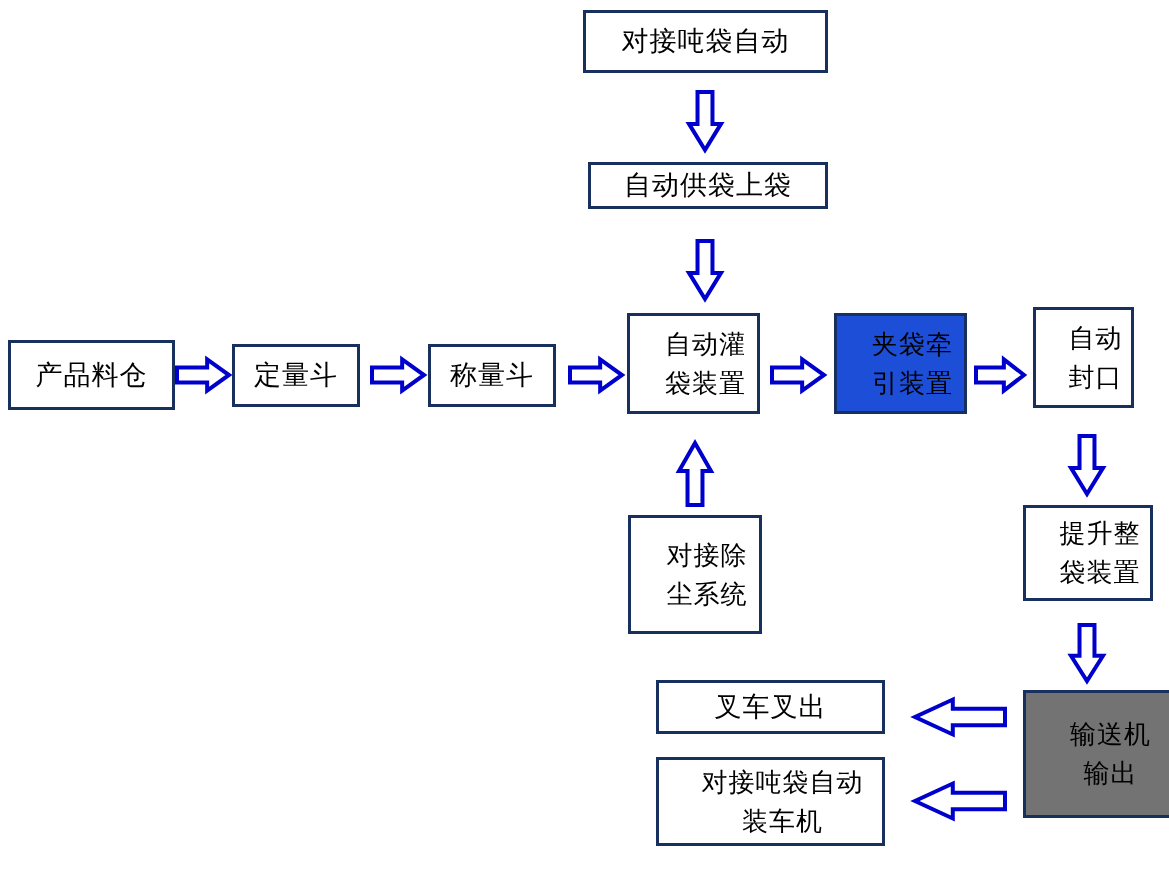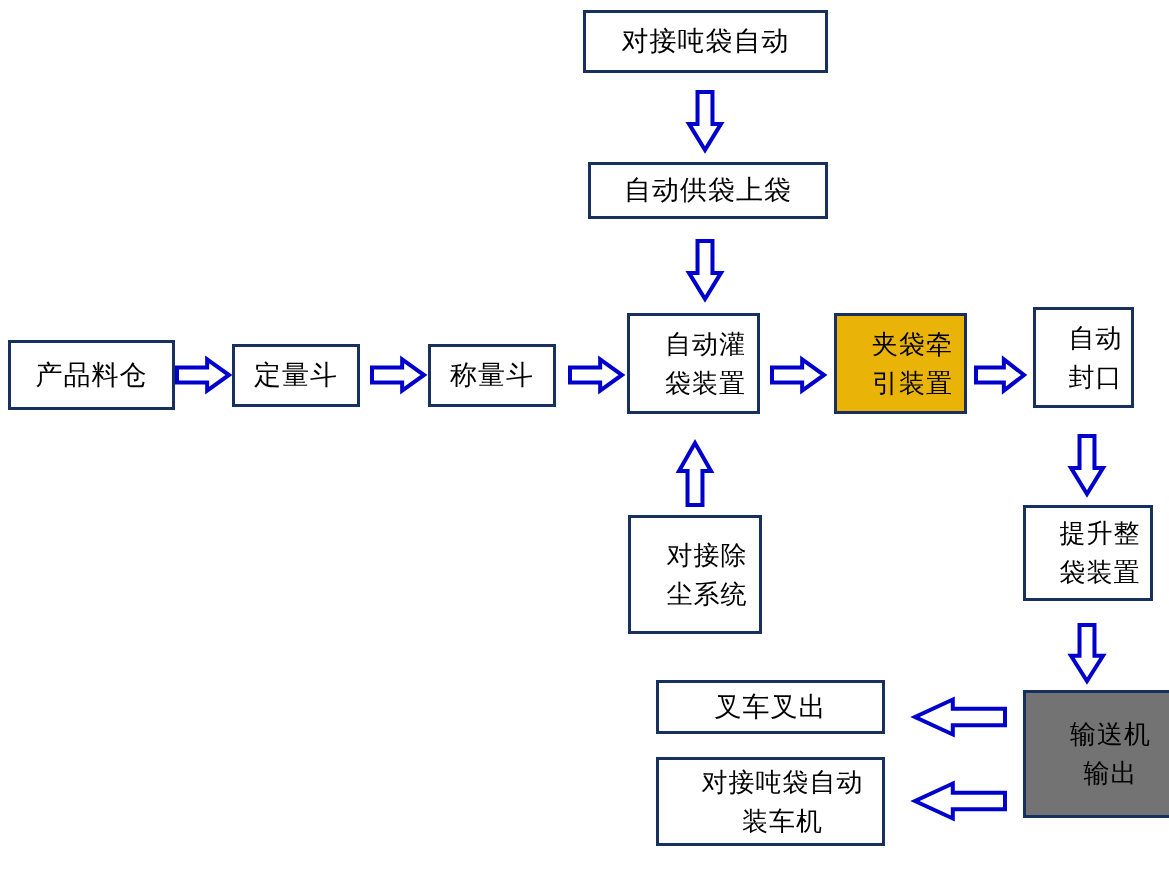--- a/index.html
+++ b/index.html
@@ -42,37 +42,37 @@
   .arrow svg { display: block; overflow: visible; }
 </style>
 </head>
 <body>
 
 <div id="canvas">
   <div id="nodes-layer">
       <div class="node" style="left: 583px; top: 10px; width: 245px; height: 63px; border-color: rgb(24, 48, 94); background: rgb(255, 255, 255);">
         <span class="label" style="color: rgb(0, 0, 0);">对接吨袋自动</span>
       </div>
-      <div class="node" style="left: 588px; top: 162px; width: 240px; height: 57px; border-color: rgb(24, 48, 94); background: rgb(255, 255, 255);">
+      <div class="node" style="left: 588px; top: 162px; width: 240px; height: 47px; border-color: rgb(24, 48, 94); background: rgb(255, 255, 255);">
         <span class="label" style="color: rgb(0, 0, 0);">自动供袋上袋</span>
       </div>
       <div class="node" style="left: 8px; top: 340px; width: 167px; height: 70px; border-color: rgb(24, 48, 94); background: rgb(255, 255, 255);">
         <span class="label" style="color: rgb(0, 0, 0);">产品料仓</span>
       </div>
       <div class="node" style="left: 232px; top: 344px; width: 128px; height: 63px; border-color: rgb(24, 48, 94); background: rgb(255, 255, 255);">
         <span class="label" style="color: rgb(0, 0, 0);">定量斗</span>
       </div>
       <div class="node" style="left: 428px; top: 344px; width: 128px; height: 63px; border-color: rgb(24, 48, 94); background: rgb(255, 255, 255);">
         <span class="label" style="color: rgb(0, 0, 0);">称量斗</span>
       </div>
       <div class="node two-line" style="left: 627px; top: 313px; width: 133px; height: 101px; border-color: rgb(24, 48, 94); background: rgb(255, 255, 255);">
         <span class="label" style="color: rgb(0, 0, 0);">自动灌
 袋装置</span>
       </div>
-      <div class="node two-line" style="left: 834px; top: 313px; width: 133px; height: 101px; border-color: rgb(24, 48, 94); background: #eab308;">
+      <div class="node two-line" style="left: 834px; top: 313px; width: 133px; height: 101px; border-color: rgb(24, 48, 94); background: #1d4ed8;">
         <span class="label" style="color: rgb(0, 0, 0);">夹袋牵
 引装置</span>
       </div>
       <div class="node two-line" style="left: 1033px; top: 307px; width: 101px; height: 101px; border-color: rgb(24, 48, 94); background: rgb(255, 255, 255);">
         <span class="label" style="color: rgb(0, 0, 0);">自动
 封口</span>
       </div>
       <div class="node two-line" style="left: 628px; top: 515px; width: 134px; height: 119px; border-color: rgb(24, 48, 94); background: rgb(255, 255, 255);">
         <span class="label" style="color: rgb(0, 0, 0);">对接除
 尘系统</span>

